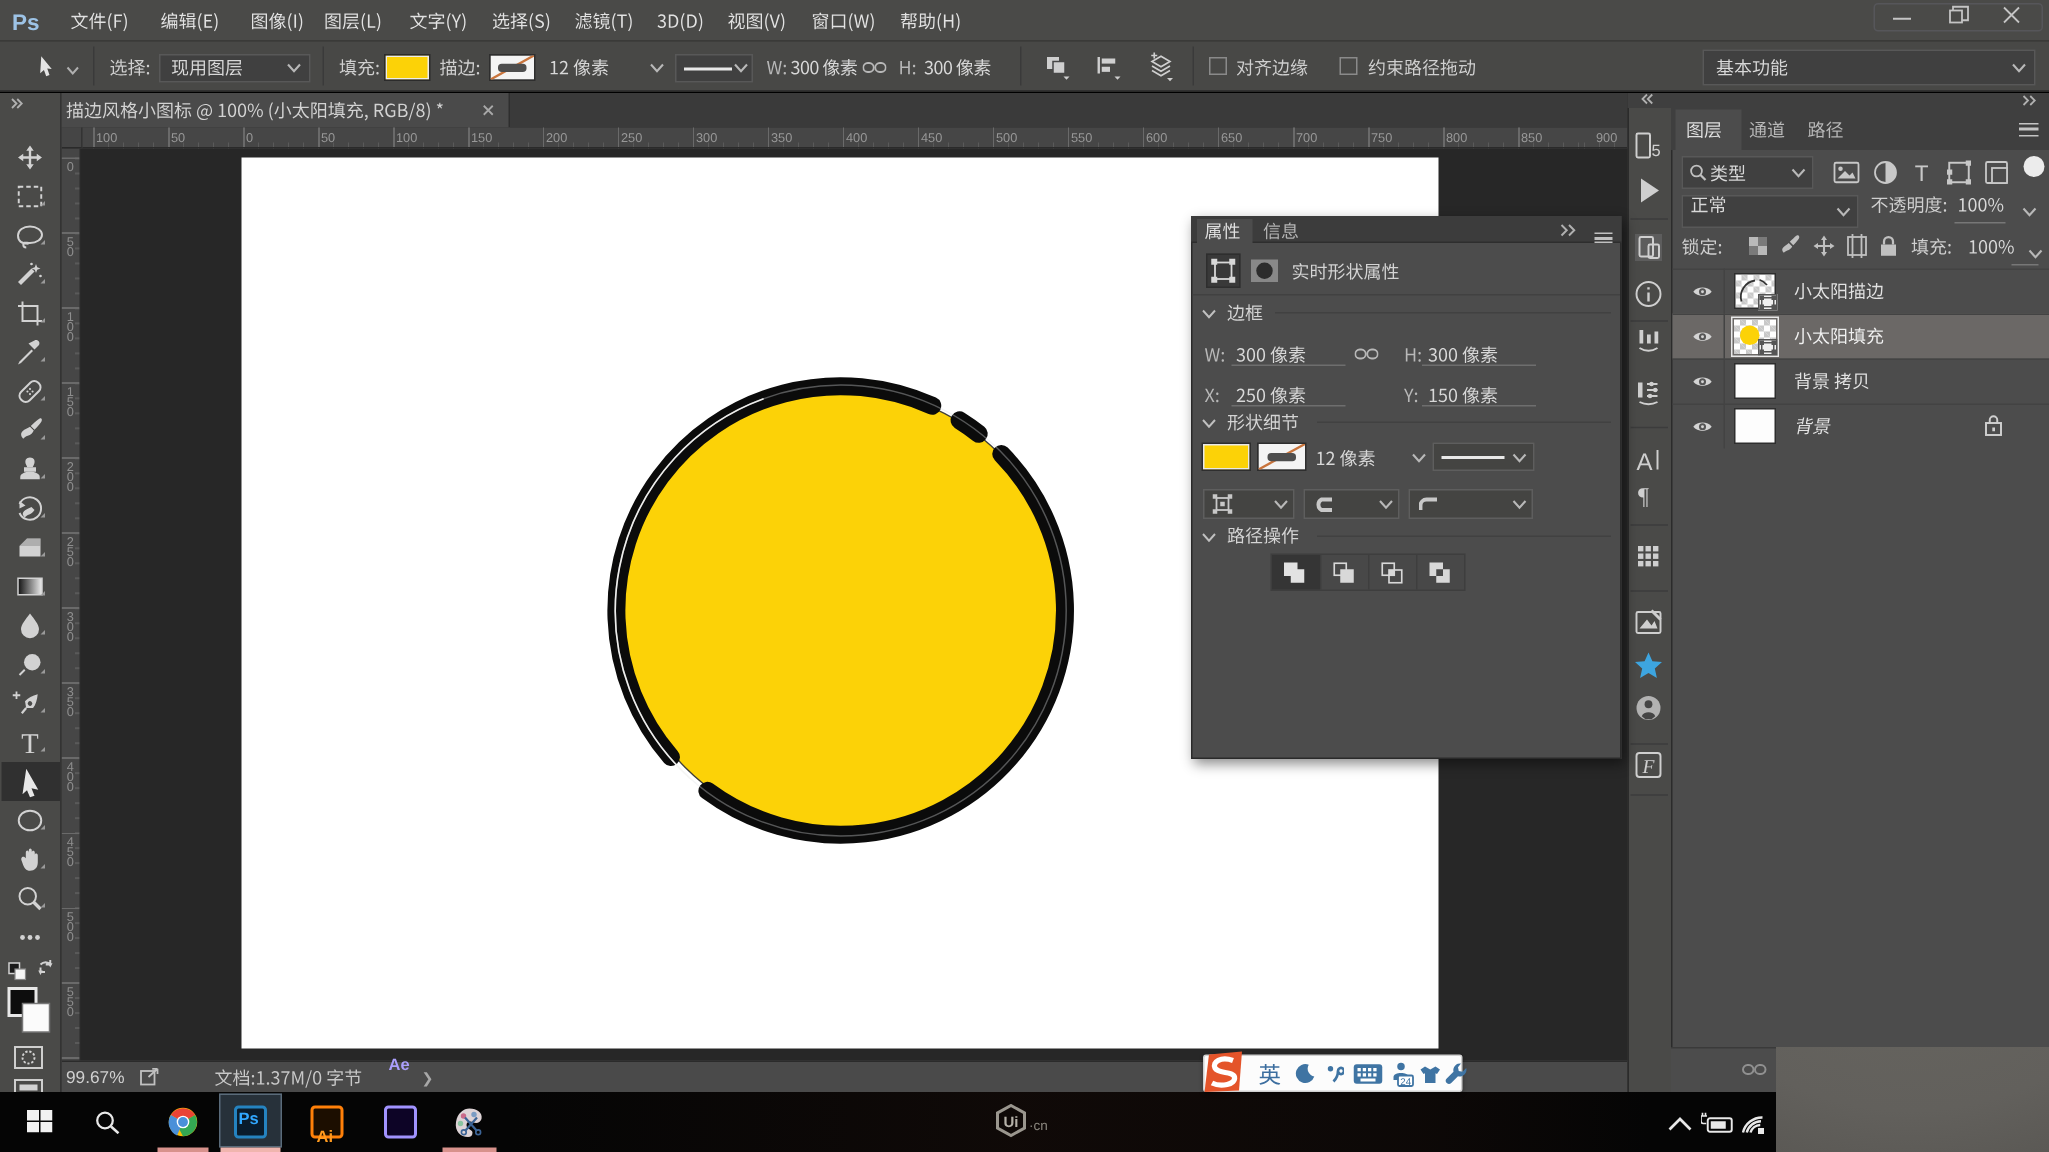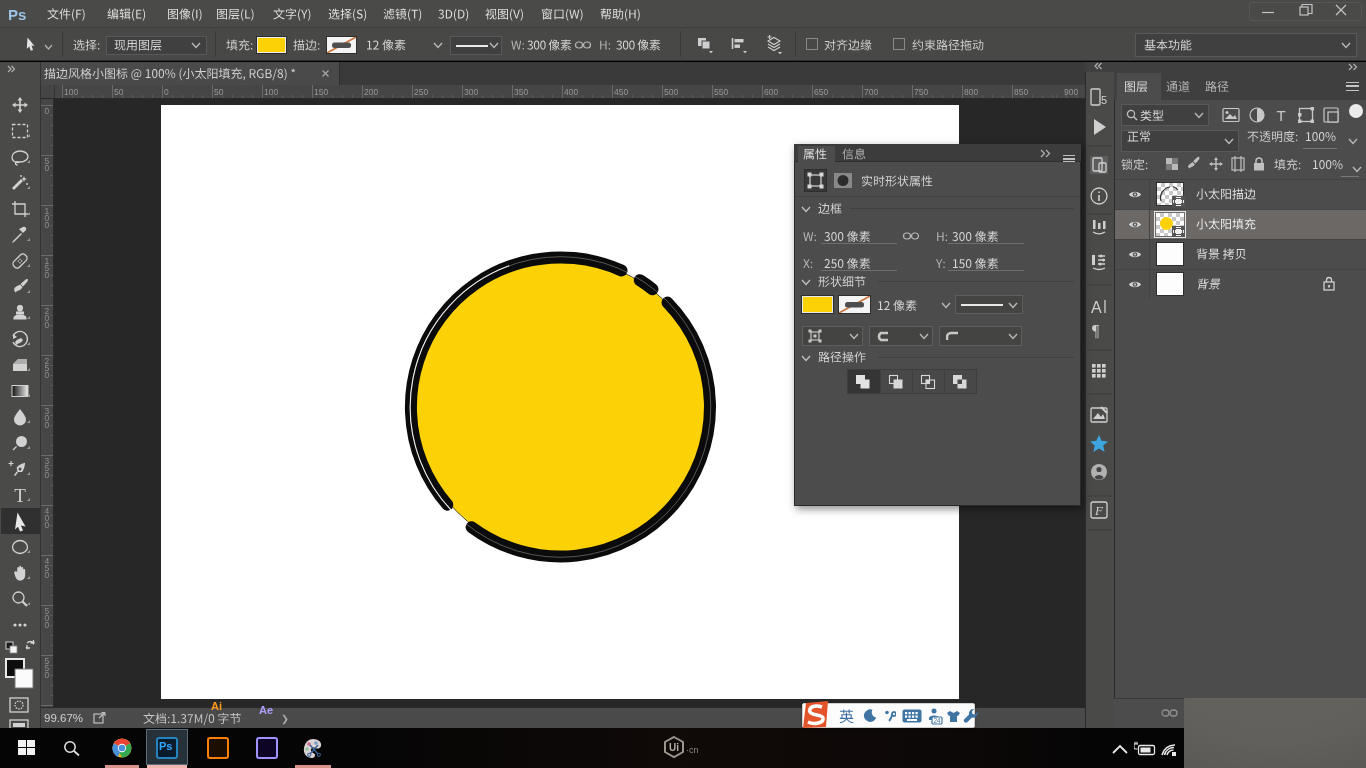--- a/index.html
+++ b/index.html
@@ -447,21 +447,21 @@
 <path d="M10 10 m0 0 L1.9 5.3 A9.5 9.5 0 0 1 18.1 5.3 Z" fill="#ea4335"></path>
 <path d="M10 10 L18.1 5.3 A9.5 9.5 0 0 1 10 19.5 L6 12 Z" fill="#34a853"></path>
 <path d="M10 10 L6 19 A9.5 9.5 0 0 1 1.9 5.3 Z" fill="#4a90d9"></path>
 <circle cx="10" cy="10" r="4.2" fill="#fff"></circle>
     <circle cx="10" cy="10" r="3.3" fill="#4a90d9"></circle>
   </svg>
 <div class="abs" style="left:146px;top:729px;width:42px;height:36px;background:#27313a;border:1px solid #5a6b7a;"></div>
 <div class="abs" style="left:156px;top:737px;width:22px;height:22px;background:#0a1c2c;border:2px solid #2583c0;border-radius:3px;"></div>
 <div class="abs" style="left:159px;top:740px;font:bold 11px 'Liberation Sans',sans-serif;color:#31a8ff;z-index:5">Ps</div>
 <div class="abs" style="left:207px;top:737px;width:22px;height:22px;background:#1c0e00;border:2px solid #ff8009;border-radius:3px;"></div>
-<div class="abs" style="left:211px;top:700px;font:bold 11px 'Liberation Sans',sans-serif;color:#ff9a1e;z-index:5">Ai</div>
+<div class="abs" style="left:211px;top:752px;font:bold 11px 'Liberation Sans',sans-serif;color:#ff9a1e;z-index:5">Ai</div>
 <div class="abs" style="left:256px;top:737px;width:22px;height:22px;background:#0d0426;border:2px solid #a193ff;border-radius:3px;"></div>
 <div class="abs" style="left:259px;top:704px;font:bold 11px 'Liberation Sans',sans-serif;color:#ab9ffc;z-index:5">Ae</div>
 <svg class="abs" style="left:302px;top:737px" width="22" height="22" viewBox="0 0 22 22">
 <path d="M11 2 C16 2 20 5 19 9 C18 12 15 12 13 11 C11 10 9 11 9 13 C9 16 13 16 13 18 C13 20 12 21 10 21 C5 21 1 17 2 11 C3 5 7 2 11 2 Z" fill="#ddd3d6"></path>
 <circle cx="7" cy="7" r="1.8" fill="#c96a8a"></circle>
     <circle cx="14" cy="6" r="1.8" fill="#7a9cc4"></circle>
     <circle cx="5" cy="12" r="1.8" fill="#8ac4a0"></circle>
 <path d="M8 17 L16 8 M8 8 L16 17" stroke="#3c6496" stroke-width="1.5"></path>
     <circle cx="7.2" cy="17.8" r="1.6" stroke="#3c6496" fill="none" stroke-width="1.1"></circle>
     <circle cx="16.8" cy="17.8" r="1.6" stroke="#3c6496" fill="none" stroke-width="1.1"></circle>

